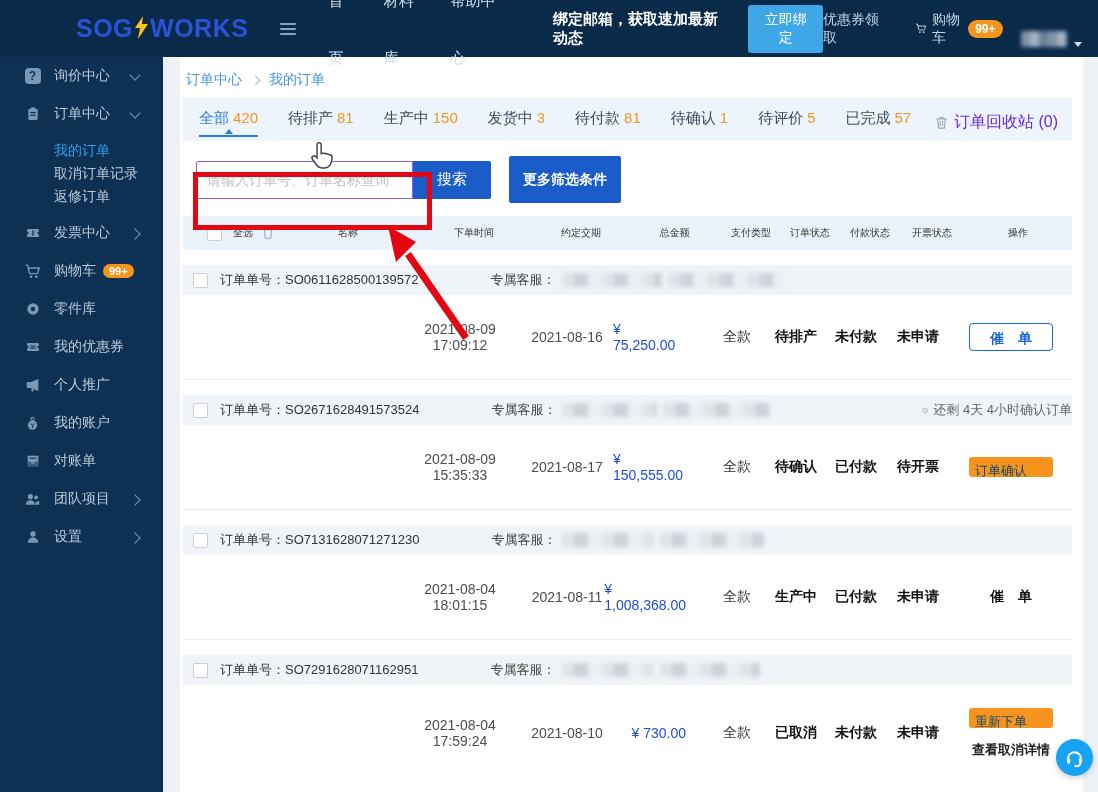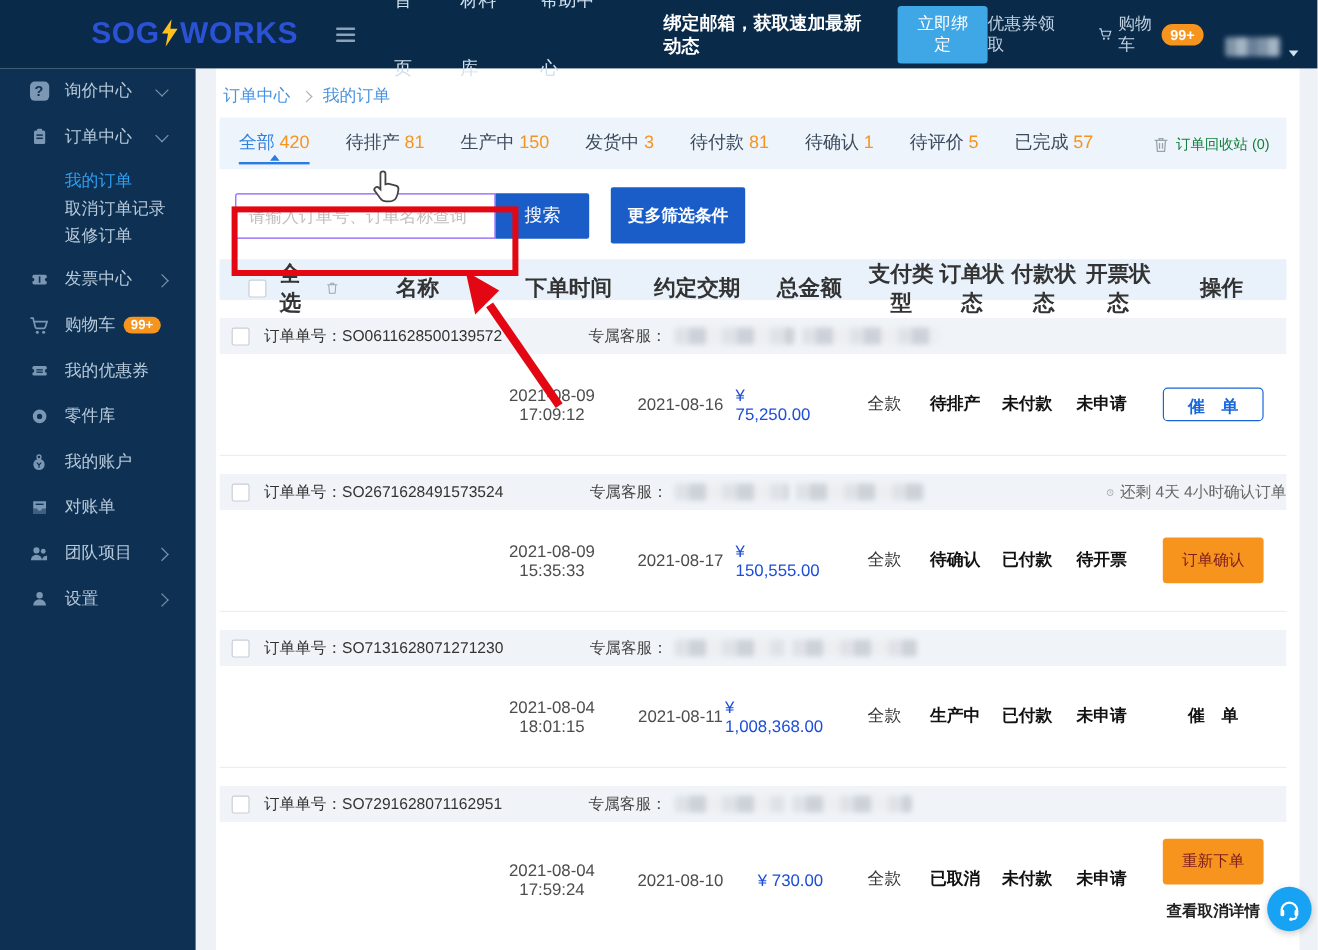--- a/index.html
+++ b/index.html
@@ -45,30 +45,30 @@
   .crumb .bc{color:#4792e0;cursor:pointer;}
   .crumb .bsep{width:6px;height:6px;border-right:1.5px solid #a9b4c0;border-bottom:1.5px solid #a9b4c0;transform:rotate(-45deg);margin:0 10px;}
   .tabbar{margin-top:9px;background:#edf4fb;position:relative;padding:11px 16px 4px 16px;}
   .tabs-row{display:flex;}
   .tabs-row + .tabs-row{margin-top:11px;}
   .tab{margin-right:30px;font-size:15px;color:#3c4a5e;cursor:pointer;padding-bottom:7px;position:relative;white-space:nowrap;}
   .tab .cnt{color:#f7941e;margin-left:4px;}
   .tab.active{color:#2e7fe0;border-bottom:2px solid #2a7ce0;}
   .tab.active::after{content:"";position:absolute;left:50%;margin-left:-4px;bottom:1px;width:0;height:0;
     border-left:4px solid transparent;border-right:4px solid transparent;border-bottom:5px solid #2a7ce0;}
-  .recycle{position:absolute;right:14px;top:14px;display:flex;align-items:center;color:#15803d;font-size:12px;cursor:pointer;}
+  .recycle{position:absolute;right:14px;top:14px;display:flex;align-items:center;color:#6d28d9;font-size:16px;cursor:pointer;}
   .recycle svg{margin-right:5px;}
   .searchrow{margin-top:15px;display:flex;align-items:center;margin-left:13px;position:relative;}
   .sinput{width:195px;height:36px;border:1px solid #8b5cf6;border-radius:2px 0 0 2px;padding:0 10px;font-size:14px;color:#333;outline:none;}
   .sinput::placeholder{color:#bfbfbf;}
   .sbtn{width:78px;height:38px;background:#1a5dc8;color:#fff;border:none;font-size:15px;cursor:pointer;border-radius:0 2px 2px 0;}
   .morebtn{margin-left:18px;height:47px;background:#1a5dc8;color:#fff;border:none;font-size:14px;padding:0 14px;border-radius:2px;cursor:pointer;font-weight:600;}
   
   .trow{display:grid;grid-template-columns:20px 56px 130px 122px 92px 95px 58px 60px 60px 64px 1fr;align-items:center;padding-left:10px;}
-  .thead{margin-top:13px;height:34px;background:#e9f2fb;font-size:18px;font-weight:700;color:#333;padding-left:24px;}
+  .thead{margin-top:13px;height:34px;background:#e9f2fb;font-size:10px;font-weight:400;color:#333;padding-left:24px;}
   .cc{justify-self:center;text-align:center;}
   .cbx{width:13px;height:13px;border:1px solid #c9ced6;border-radius:2px;background:#fff;cursor:pointer;}
   .selwrap{display:flex;align-items:center;gap:8px;padding-left:6px;}
   .order-block{margin-top:15px;border-bottom:1px solid #ebedf0;}
   .obar{height:30px;background:#f0f4f8;display:flex;align-items:center;padding:0 0 0 10px;font-size:13px;color:#444;overflow:hidden;}
   .obar .ono{color:#333;margin-left:12px;}
   .obar .svc{margin-left:72px;display:flex;align-items:center;}
   .blur-cs{height:14px;border-radius:2px;margin-left:6px;
     background:repeating-linear-gradient(90deg,#dfe3e8 0 12px,#cdd2d9 12px 26px,#eceef1 26px 40px);filter:blur(2px);}
   .countdown{margin-left:auto;display:flex;align-items:center;gap:5px;color:#666;font-size:13px;white-space:nowrap;max-width:150px;overflow:hidden;flex:none;}
@@ -76,21 +76,21 @@
   .orow.tall{height:96px;}
   .blur-name{height:15px;border-radius:2px;width:62px;
     background:repeating-linear-gradient(90deg,#c9d4ee 0 10px,#a9bce4 10px 22px,#d6dff2 22px 34px,#b4c4e8 34px 46px);filter:blur(2px);}
   .blur-name.wide{width:135px;}
   .dt{color:#4d4d4d;}
   .amt{justify-self:end;padding-right:22px;font-weight:400;color:#1d4ed8;}
   .ptype{color:#333;}
   .stat{font-weight:700;color:#111;}
   .btn-outline{width:84px;height:28px;line-height:26px;border:1px solid #1a66d9;border-radius:4px;color:#1a66d9;background:#fff;
     font-size:14px;font-weight:600;text-align:center;cursor:pointer;box-sizing:border-box;}
-  .btn-orange{width:84px;height:38px;line-height:26px;background:#f7941e;border:none;border-radius:3px;color:#7f1d1d;font-size:13px;text-align:center;cursor:pointer;}
+  .btn-orange{width:84px;height:20px;line-height:26px;background:#f7941e;border:none;border-radius:3px;color:#0c4a6e;font-size:13px;text-align:left;cursor:pointer;}
   .act-text{font-weight:700;color:#111;text-align:center;cursor:pointer;}
   .act-stack{display:flex;flex-direction:column;align-items:center;gap:13px;justify-self:center;}
   .act-link{font-size:13px;font-weight:600;color:#222;cursor:pointer;white-space:nowrap;}
   .act-cell{justify-self:center;}
   
   .anno-rect{position:absolute;left:193px;top:172px;width:229px;height:48px;border:5px solid #e30613;z-index:20;pointer-events:none;}
   .anno-arrow{position:absolute;left:378px;top:220px;z-index:20;pointer-events:none;}
   .cursor-ic{position:absolute;left:309px;top:141px;z-index:21;pointer-events:none;}
   .chatfab{position:absolute;left:1056px;top:739px;width:37px;height:37px;border-radius:50%;background:#17a2f3;
     display:flex;align-items:center;justify-content:center;z-index:15;cursor:pointer;box-shadow:0 2px 6px rgba(0,0,0,.2);}
@@ -184,36 +184,45 @@
           <circle cx="10" cy="19.5" r="1.8" fill="#7b97b3"></circle>
           <circle cx="17.5" cy="19.5" r="1.8" fill="#7b97b3"></circle>
         </svg>
     </span>
     <span class="s-label">购物车</span>
     <span class="s-badge">99+</span>
   </div>
   <div class="s-item">
     <span class="s-icon">
       <svg width="16" height="16" viewBox="0 0 24 24">
+          <path fill-rule="evenodd" fill="#7b97b3" d="M12 3.5a8.5 8.5 0 1 1 0 17 8.5 8.5 0 0 1 0-17zm0 5.2a3.3 3.3 0 1 0 0 6.6 3.3 3.3 0 0 0 0-6.6z"></path>
+        </svg>
+    </span>
+    <span class="s-label">零件库</span>
+  </div>
+  <div class="s-item">
+    <span class="s-icon">
+      <svg width="16" height="16" viewBox="0 0 24 24">
           <rect x="3" y="6" width="18" height="12" rx="2" fill="#7b97b3"></rect>
           <circle cx="3" cy="12" r="2.4" fill="#0e3153"></circle>
           <circle cx="21" cy="12" r="2.4" fill="#0e3153"></circle>
           <rect x="8" y="10" width="8" height="1.6" fill="#0e3153"></rect>
           <rect x="8" y="13" width="8" height="1.6" fill="#0e3153"></rect>
         </svg>
     </span>
     <span class="s-label">我的优惠券</span>
   </div>
   <div class="s-item">
     <span class="s-icon">
       <svg width="16" height="16" viewBox="0 0 24 24">
-          <path fill-rule="evenodd" fill="#7b97b3" d="M12 3.5a8.5 8.5 0 1 1 0 17 8.5 8.5 0 0 1 0-17zm0 5.2a3.3 3.3 0 1 0 0 6.6 3.3 3.3 0 0 0 0-6.6z"></path>
-        </svg>
-    </span>
-    <span class="s-label">零件库</span>
+          <path d="M20 3 9 7.5H4a1.5 1.5 0 0 0-1.5 1.5v6A1.5 1.5 0 0 0 4 16.5h5L20 21z" fill="#7b97b3"></path>
+          <rect x="9.5" y="17" width="3.4" height="4.6" rx="1" fill="#7b97b3"></rect>
+        </svg>
+    </span>
+    <span class="s-label">个人推广</span>
   </div>
   <div class="s-item">
     <span class="s-icon">
       <svg width="15" height="15" viewBox="0 0 24 24">
           <circle cx="12" cy="14.5" r="7.5" fill="#7b97b3"></circle>
           <circle cx="12" cy="4.5" r="2.6" fill="none" stroke="#7b97b3" stroke-width="1.8"></circle>
           <path d="M9 12l3 3 3-3M12 15v4" stroke="#0e3153" stroke-width="1.6" fill="none"></path>
         </svg>
     </span>
     <span class="s-label">我的账户</span>

